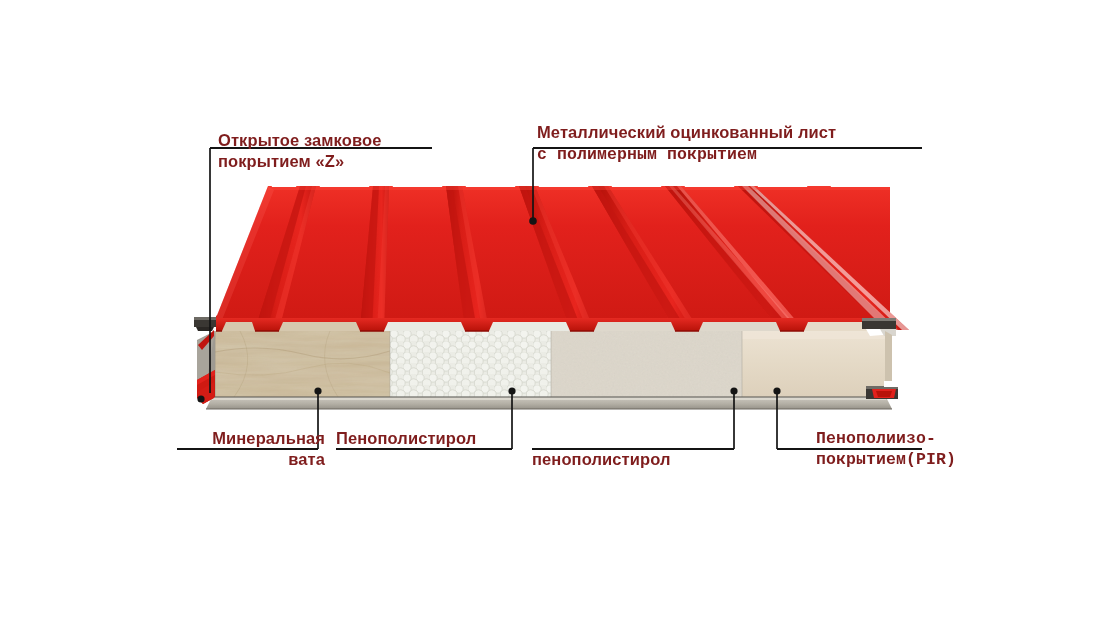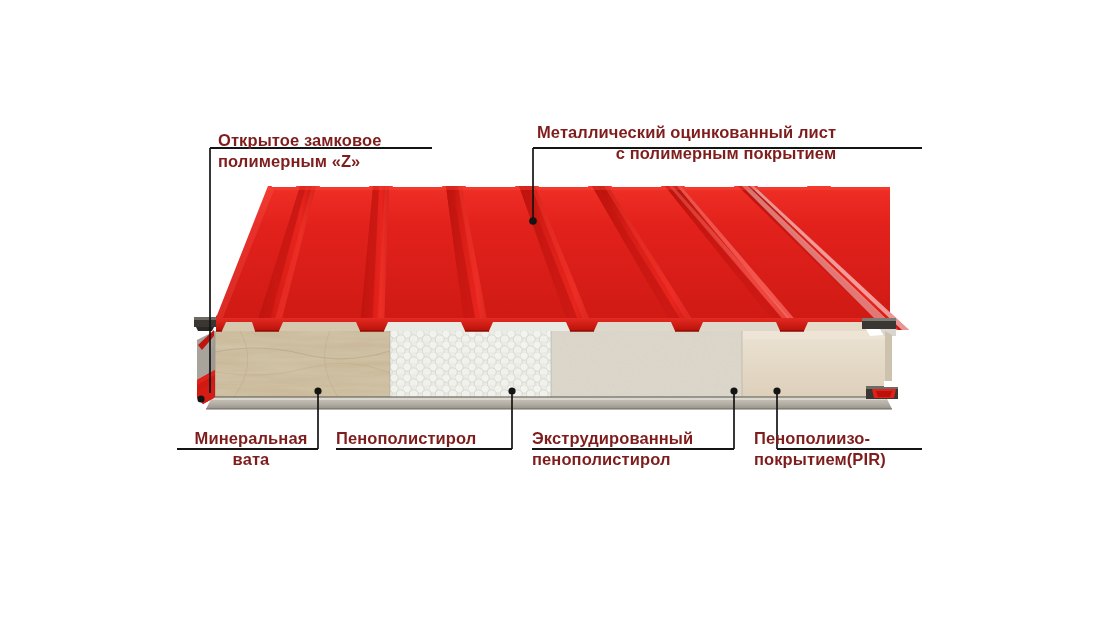--- a/index.html
+++ b/index.html
@@ -31,24 +31,24 @@
     font-family: "Liberation Sans", sans-serif;
     font-weight: bold;
     font-size: 16.5px;
     line-height: 21px;
     color: #7f1d1d;
     letter-spacing: 0.1px;
     white-space: pre;
   }
   .lbl-topleft   { left: 218px; top: 130px; text-align: left; }
   .lbl-topright  { left: 537px; top: 122px; text-align: left; }
-  .lbl-mw        { left: 177px; top: 428px; text-align: center; width: 148px; }
+  .lbl-mw        { left: 177px; top: 428px; text-align: right; width: 148px; }
   .lbl-ps        { left: 336px; top: 428px; text-align: left; }
   .lbl-xps       { left: 532px; top: 428px; text-align: left; }
-  .lbl-pir       { left: 754px; top: 428px; text-align: left; }
+  .lbl-pir       { left: 816px; top: 428px; text-align: left; font-family: Liberation Mono, monospace; }
 </style>
 </head>
 <body>
 
 <div id="stage">
 
   <svg id="diagram" viewBox="0 0 1120 624">
     <defs>
 
       <linearGradient id="mwBase" x1="0" y1="0" x2="0" y2="1">
@@ -315,25 +315,25 @@
     <g fill="#141414">
       <circle cx="201" cy="399" r="3.6"></circle>
       <circle cx="533" cy="221" r="3.8"></circle>
       <circle cx="318" cy="391" r="3.6"></circle>
       <circle cx="512" cy="391" r="3.6"></circle>
       <circle cx="734" cy="391" r="3.6"></circle>
       <circle cx="777" cy="391" r="3.6"></circle>
     </g>
   </svg>
 
-  <div class="cal-label lbl-topleft"><span>Открытое замковое</span><br><span>полимерным «Z»</span></div>
-
-  <div class="cal-label lbl-topright"><span>Металлический оцинкованный лист</span><br><span style="display:inline-block;width:100%;text-align:right;">с полимерным покрытием</span></div>
+  <div class="cal-label lbl-topleft"><span>Открытое замковое</span><br><span>покрытием «Z»</span></div>
+
+  <div class="cal-label lbl-topright"><span>Металлический оцинкованный лист</span><br><span style="display:inline-block;width:100%;text-align:left;font-family:Liberation Mono, monospace;">с полимерным покрытием</span></div>
 
   <div class="cal-label lbl-mw"><span>Минеральная</span><br><span>вата</span></div>
 
   <div class="cal-label lbl-ps"><span>Пенополистирол</span></div>
 
-  <div class="cal-label lbl-xps"><span>Экструдированный</span><br><span>пенополистирол</span></div>
+  <div class="cal-label lbl-xps"><br><span>пенополистирол</span></div>
 
   <div class="cal-label lbl-pir"><span>Пенополиизо-</span><br><span>покрытием(PIR)</span></div>
 
 </div>
 
 </body></html>

